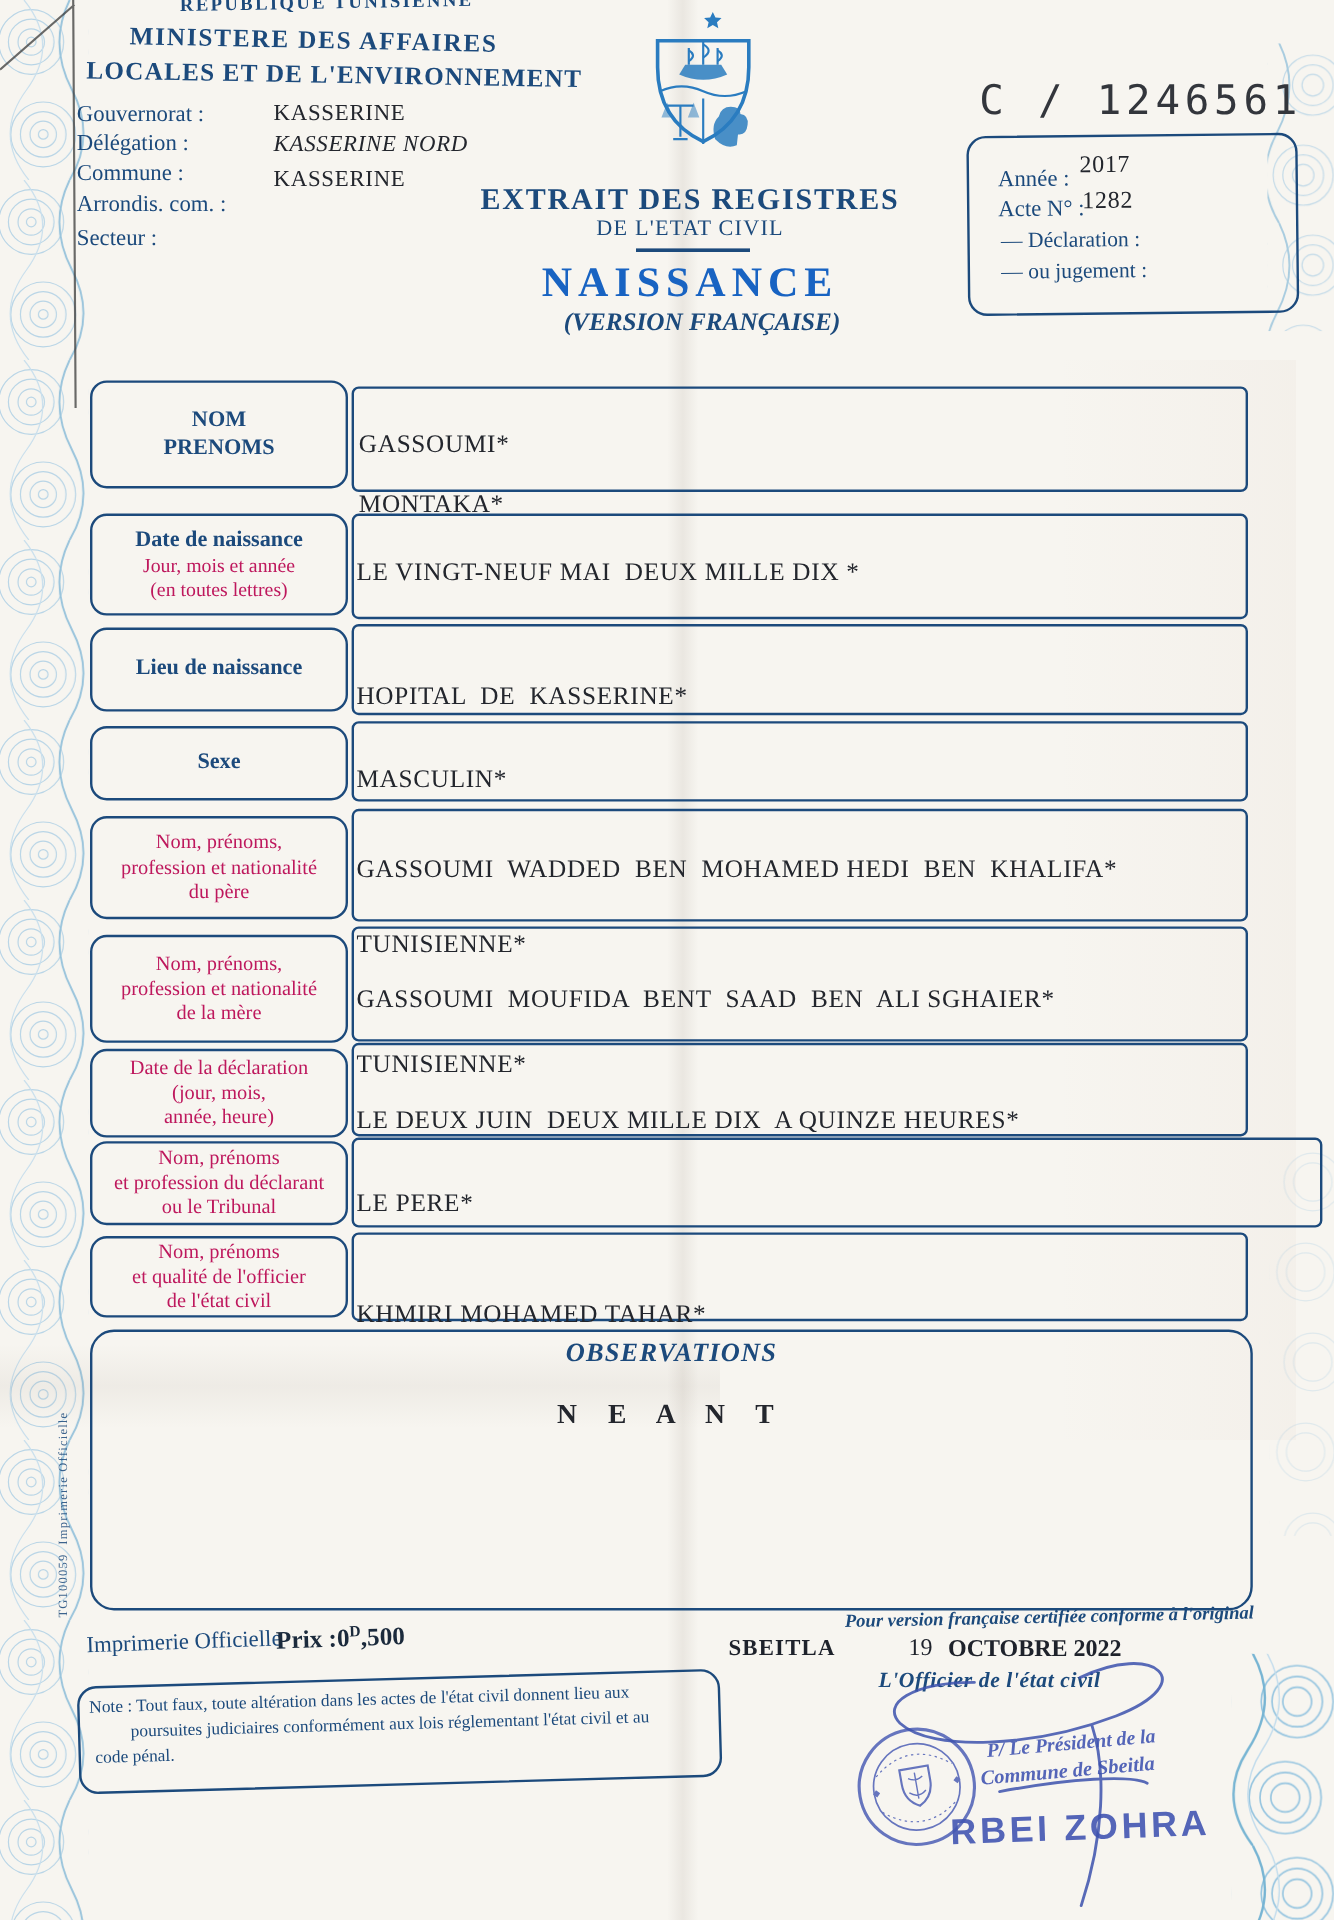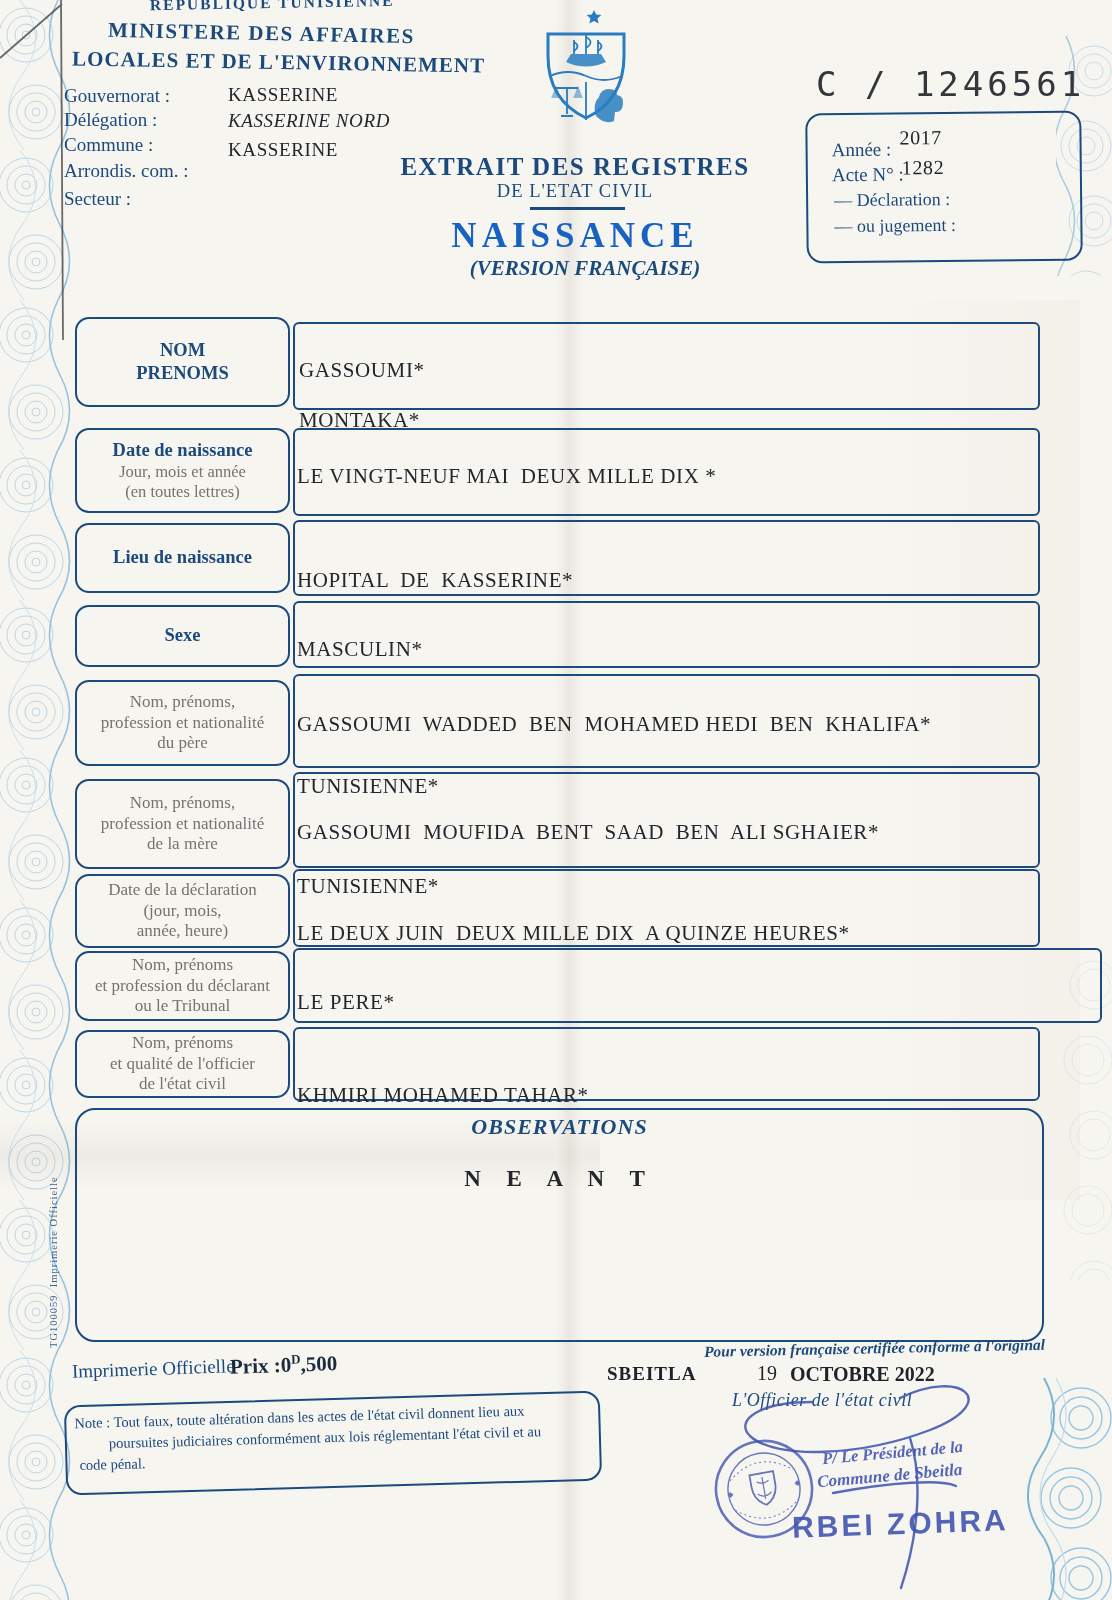--- a/index.html
+++ b/index.html
@@ -5,21 +5,21 @@
   html,body{margin:0;padding:0;background:#e9e6e0;}
   #page{position:relative;width:1112px;height:1600px;margin:0 auto;background:#f7f5f0;overflow:hidden;
         font-family:"Liberation Serif",serif;}
   .abs{position:absolute;}
   .navy{color:#1c4a7c;}
   .typed{font-family:"Liberation Serif",serif;color:#23262d;font-size:21px;letter-spacing:.6px;white-space:pre;}
   .lblbox{border:2.4px solid #1c4a7c;border-radius:14px;display:flex;flex-direction:column;justify-content:center;
           align-items:center;text-align:center;box-sizing:border-box;background:transparent;}
   .valbox{border:2.3px solid #1c4a7c;border-radius:6px;box-sizing:border-box;}
   .lb{font-weight:bold;font-size:18.5px;color:#1c4a7c;line-height:1.25;}
-  .ln{font-size:16.5px;color:#737373;line-height:1.22;text-align:center;}
+  .ln{font-size:16.5px;color:#be185d;line-height:1.22;text-align:center;}
   .crease{pointer-events:none;}
   .stampblue{color:#4356b2;}
 </style>
 </head>
 <body>
 
 <div id="page">
 
   <svg class="abs" style="left:0;top:0;opacity:.8" width="74" height="1600">
     <defs>
@@ -237,21 +237,21 @@
   <div class="abs" style="left:65px;top:1398px;width:532px;height:86px;border:2.5px solid #1c4a7c;border-radius:16px;transform:rotate(-1.6deg);">
     <div class="abs navy" style="left:8px;top:8px;font-size:14.5px;white-space:nowrap;">Note : Tout faux, toute altération dans les actes de l'état civil donnent lieu aux</div>
     <div class="abs navy" style="left:42px;top:29px;font-size:14.5px;white-space:nowrap;">poursuites judiciaires conformément aux lois réglementant l'état civil et au</div>
     <div class="abs navy" style="left:12px;top:50px;font-size:14.5px;white-space:nowrap;">code pénal.</div>
   </div>
 
   <div class="abs navy" style="left:640px;top:1340px;width:405px;text-align:right;font-size:15.5px;font-style:italic;font-weight:bold;transform:rotate(-1.2deg);">Pour version française certifiée conforme à l'original</div>
   <div class="abs" style="left:607px;top:1363px;font-size:19px;font-weight:bold;color:#1e222b;letter-spacing:1px;">SBEITLA</div>
   <div class="abs" style="left:757px;top:1362px;font-size:20px;color:#1e222b;">19</div>
   <div class="abs" style="left:790px;top:1363px;font-size:20px;font-weight:bold;color:#1e222b;">OCTOBRE 2022</div>
-  <div class="abs navy" style="left:732px;top:1390px;font-size:18px;font-weight:normal;font-style:italic;letter-spacing:.5px;">L'Officier de l'état civil</div>
+  <div class="abs navy" style="left:732px;top:1390px;font-size:18px;font-weight:bold;font-style:italic;letter-spacing:.5px;">L'Officier de l'état civil</div>
 
   <svg class="abs" style="left:712px;top:1437px;opacity:.8;transform:rotate(-10deg);" width="104" height="104" viewBox="0 0 104 104">
     <circle cx="52" cy="52" r="48" fill="none" stroke="#4356b2" stroke-width="2.6"></circle>
     <circle cx="52" cy="52" r="36" fill="none" stroke="#4356b2" stroke-width="1.4"></circle>
     <g fill="none" stroke="#4356b2" stroke-width="1">
       <path d="M20 38 q32 -26 64 0" stroke-dasharray="2 3"></path>
       <path d="M20 68 q32 26 64 0" stroke-dasharray="2 3"></path>
     </g>
     <path d="M15 52 l3 -3 3 3 -3 3 z M83 52 l3 -3 3 3 -3 3 z" fill="#4356b2"></path>
     <path d="M40 36 h24 v12 q0 14 -12 20 q-12 -6 -12 -20 z" fill="none" stroke="#4356b2" stroke-width="1.8"></path>

